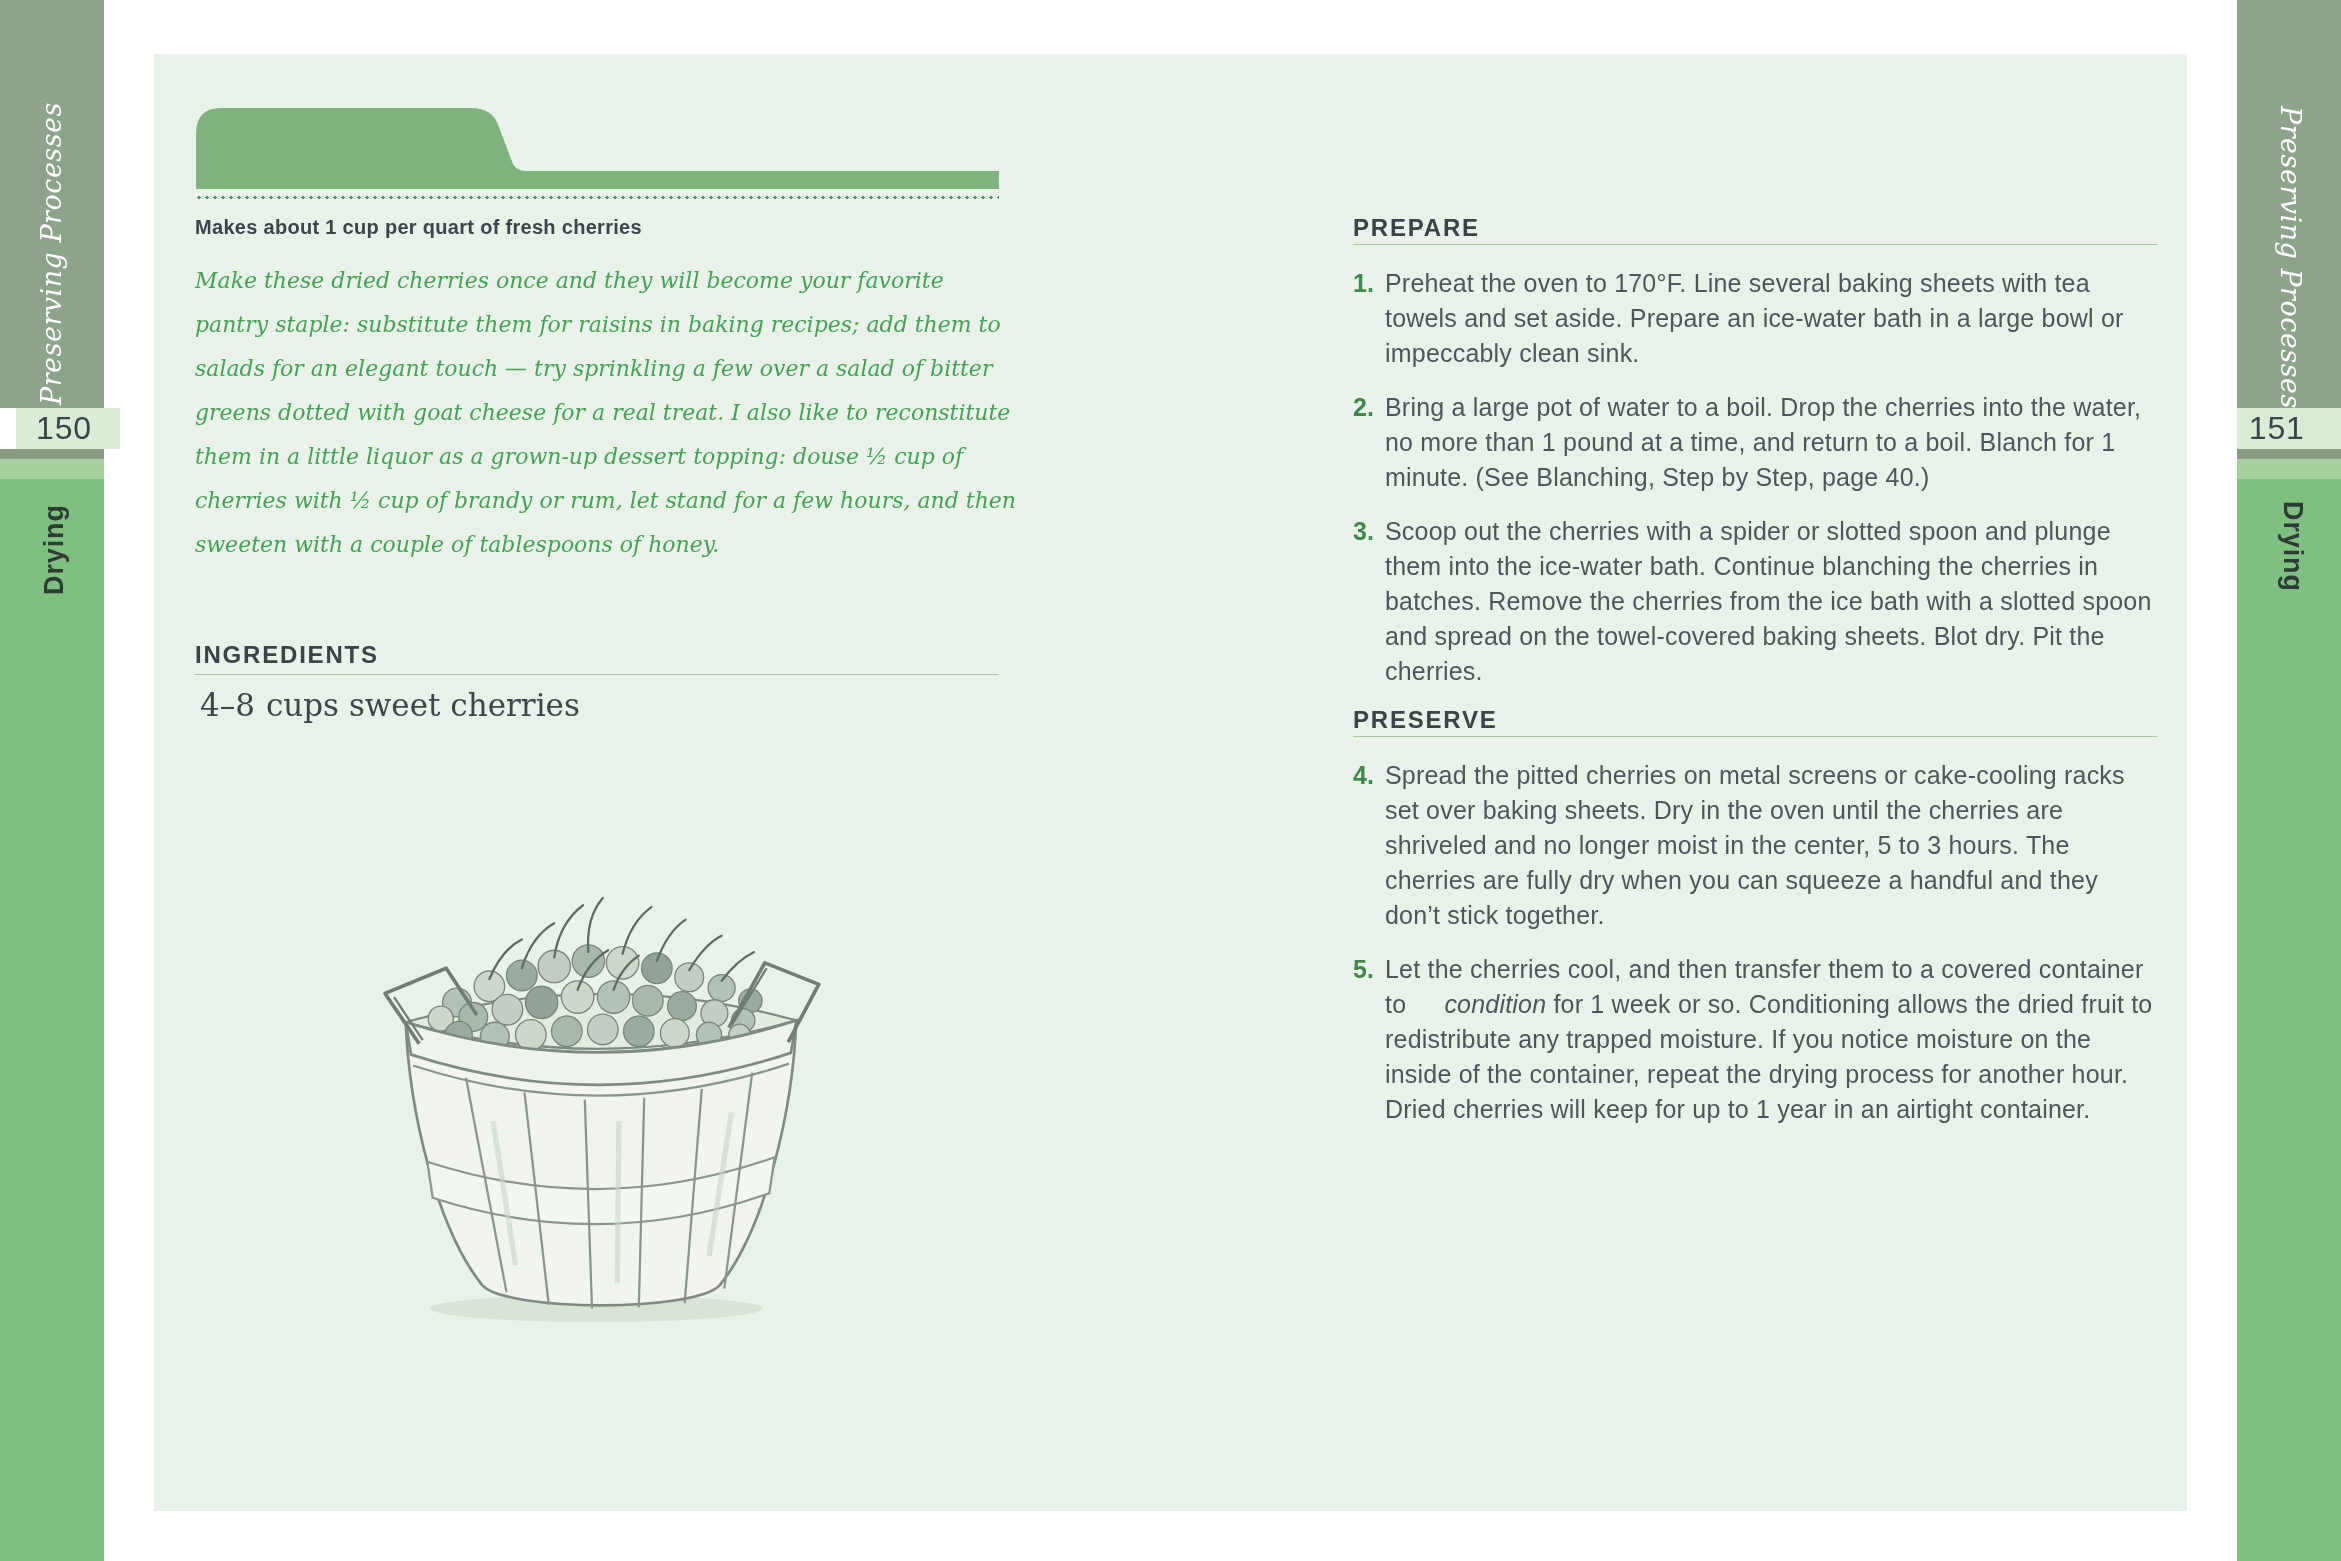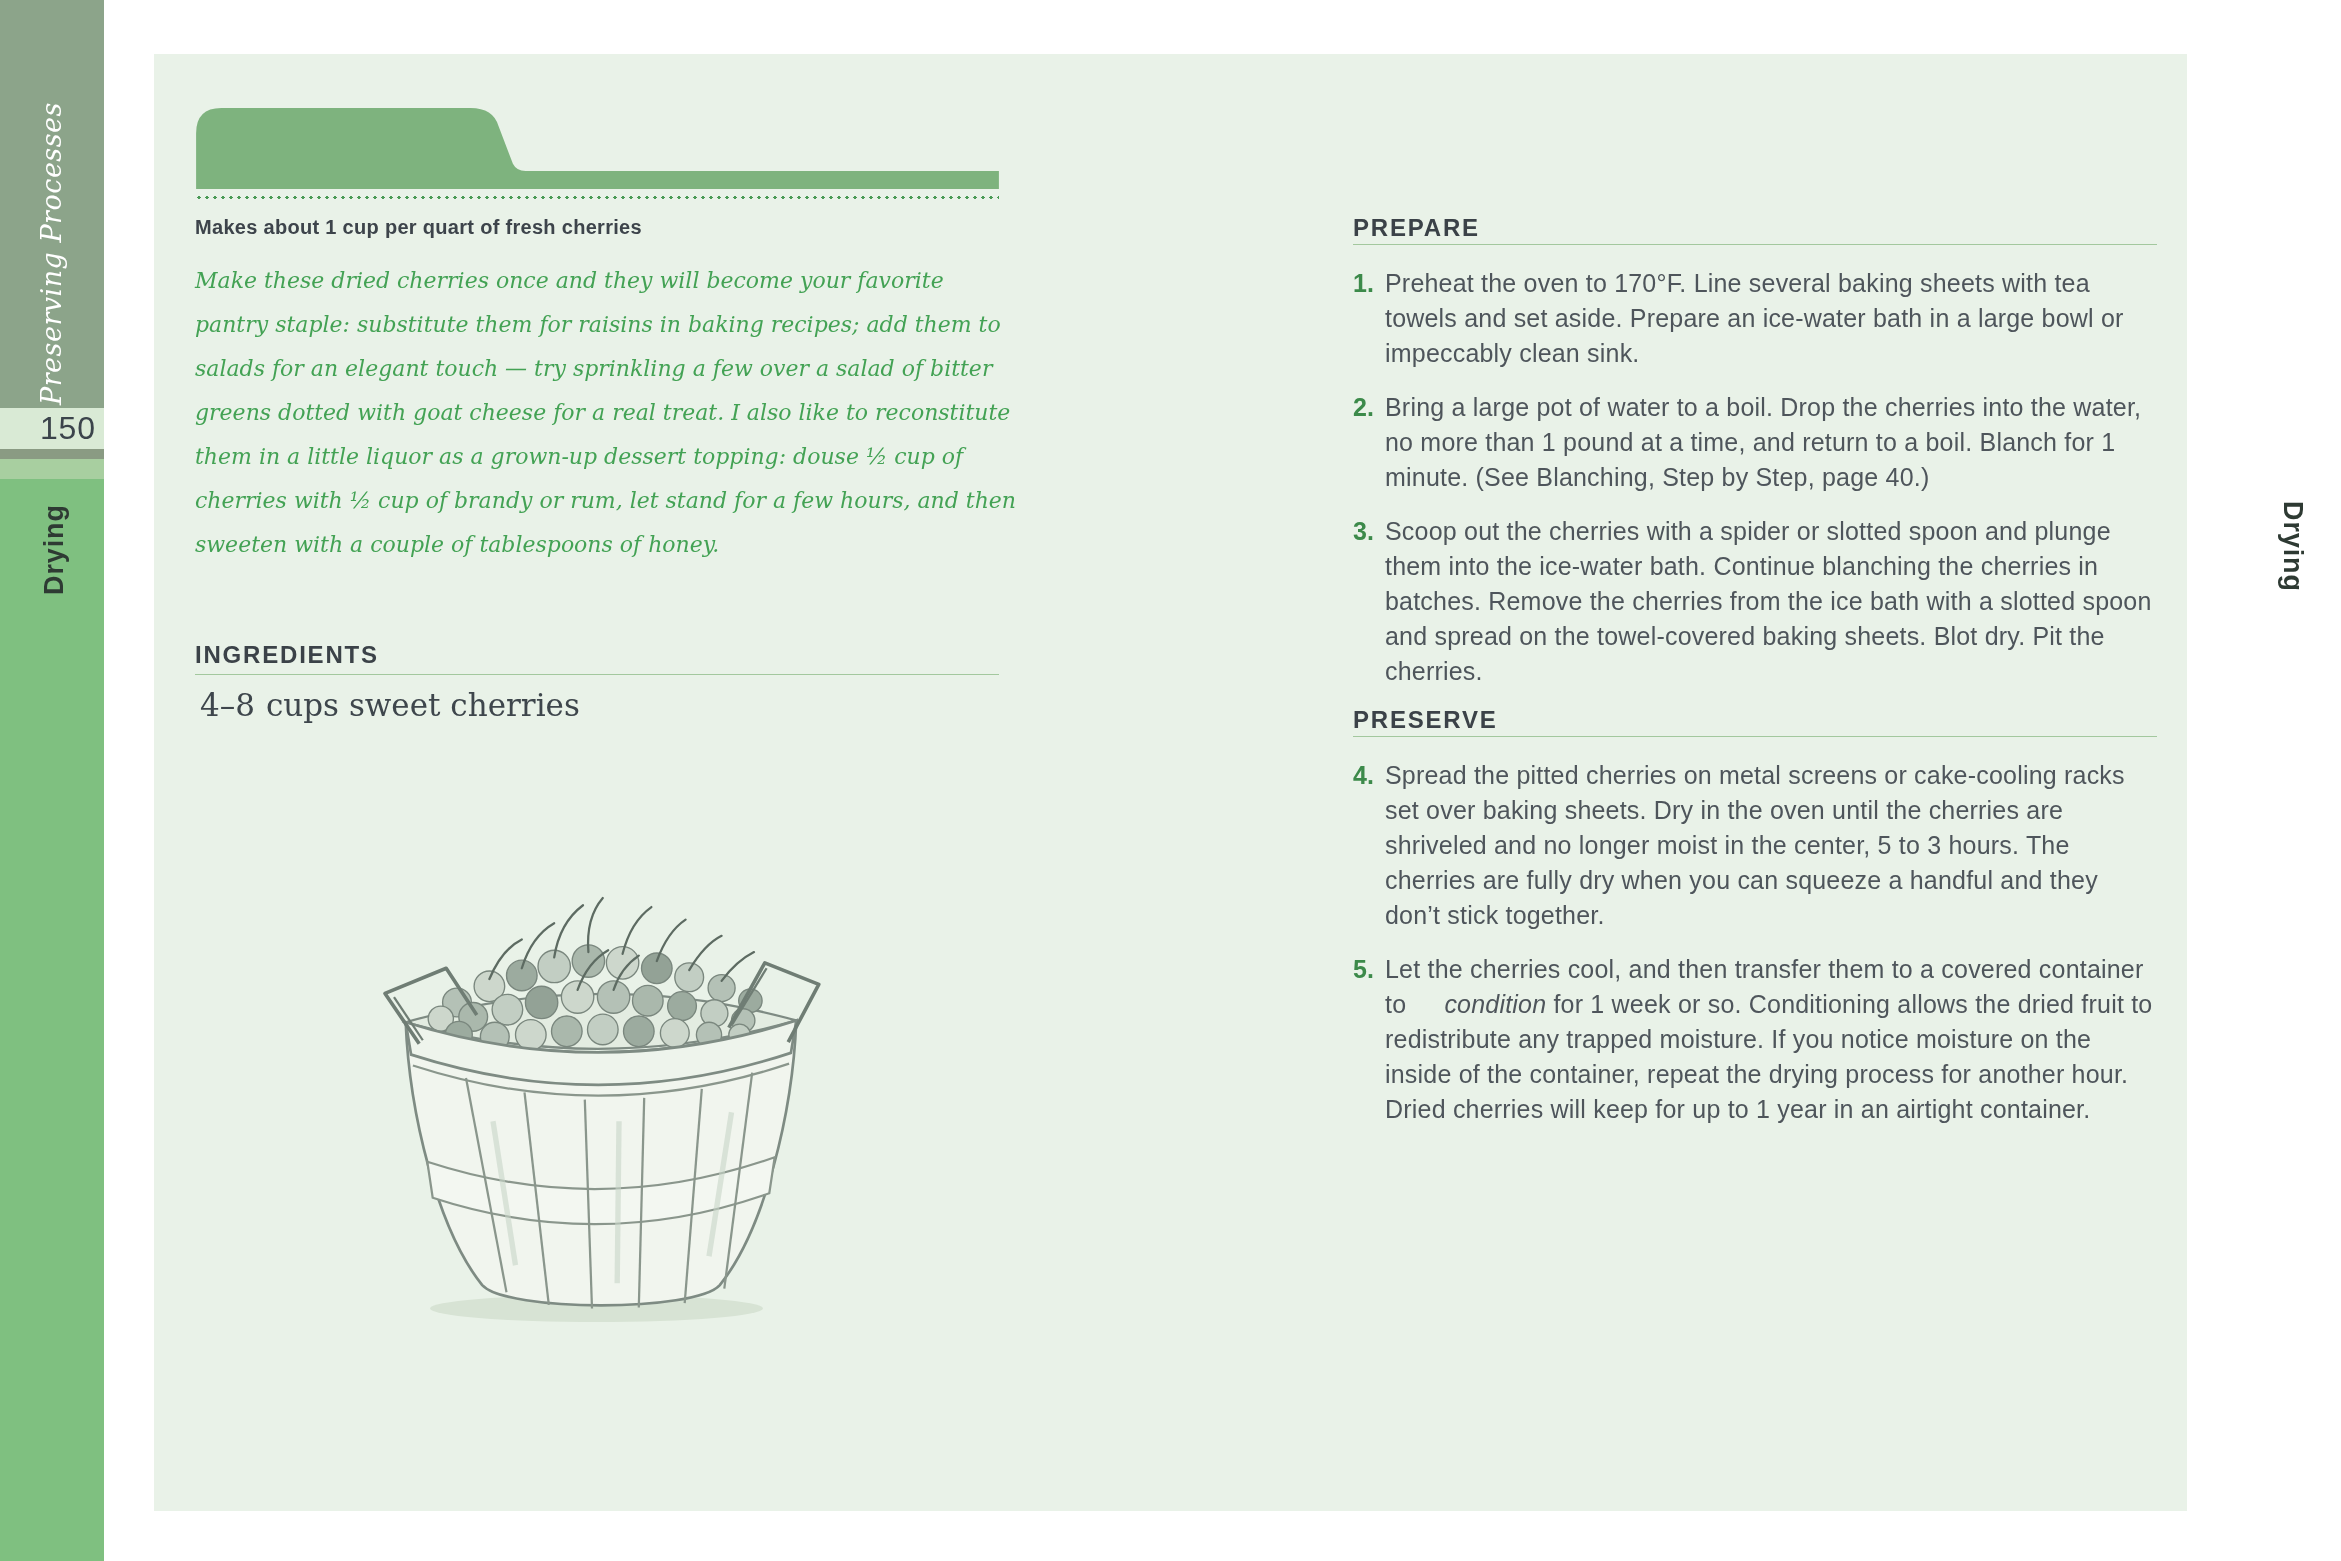--- a/index.html
+++ b/index.html
@@ -17,21 +17,21 @@
   .band { position:absolute; left:0; width:104px; }
   .band-sage   { top:0;    height:408px; background:#8ca48a; }
   .band-pageno { top:408px; height:41px;  background:#d9ead5; }
   .band-dark   { top:449px; height:10.8px;  background:#8a9b83; }
   .band-mid    { top:459px; height:20px;  background:#a8cfa0; }
   .band-green  { top:479px; height:1082px; background:#7fc080; }
 
   .pageno {
     font-size:32px; line-height:41px; color:#3b444b; letter-spacing:0.9px;
   }
-  .edge-left  .pageno { text-align:right; padding-right:8px; }
+  .edge-left  .pageno { text-align:center; padding-right:8px;margin-left:16px; }
   .edge-right .pageno { text-align:left;  padding-left:11.7px; }
 
   .v-label {
     position:absolute; white-space:nowrap;
   }
   .chapter-label {
     font-family:"DejaVu Serif", serif; font-style:italic;
     font-size:27px; color:#ffffff; letter-spacing:0.5px;
   }
   .section-label {
@@ -108,20 +108,27 @@
   <div class="edge edge-left">
     <div class="band band-sage"></div>
     <div class="band band-pageno pageno">150</div>
     <div class="band band-dark"></div>
     <div class="band band-mid"></div>
     <div class="band band-green"></div>
   </div>
   <div class="v-label chapter-label rot-up" style="left:36px; top:405px;">Preserving Processes</div>
   <div class="v-label section-label rot-up" style="left:39px; top:595px;">Drying</div>
 
+  <div class="edge edge-right">
+    <div class="band band-sage"></div>
+    <div class="band band-pageno pageno">151</div>
+    <div class="band band-dark"></div>
+    <div class="band band-mid"></div>
+    <div class="band band-green"></div>
+  </div>
   <div class="v-label chapter-label rot-down" style="left:2306px; top:106px;">Preserving Processes</div>
   <div class="v-label section-label rot-down" style="left:2308px; top:501px;">Drying</div>
 
   <div class="panel"></div>
 
   <svg class="banner-svg" viewBox="0 0 892 90" aria-hidden="true">
     <path d="M0,90 L0,28 Q0,0 28,0 L305,0 Q330,0 336,20 L352,62 Q356,70 366,70 L892,70 L892,90 Z" fill="#7eb37e"></path>
   </svg>
 
   <div class="dotted-rule"></div>

